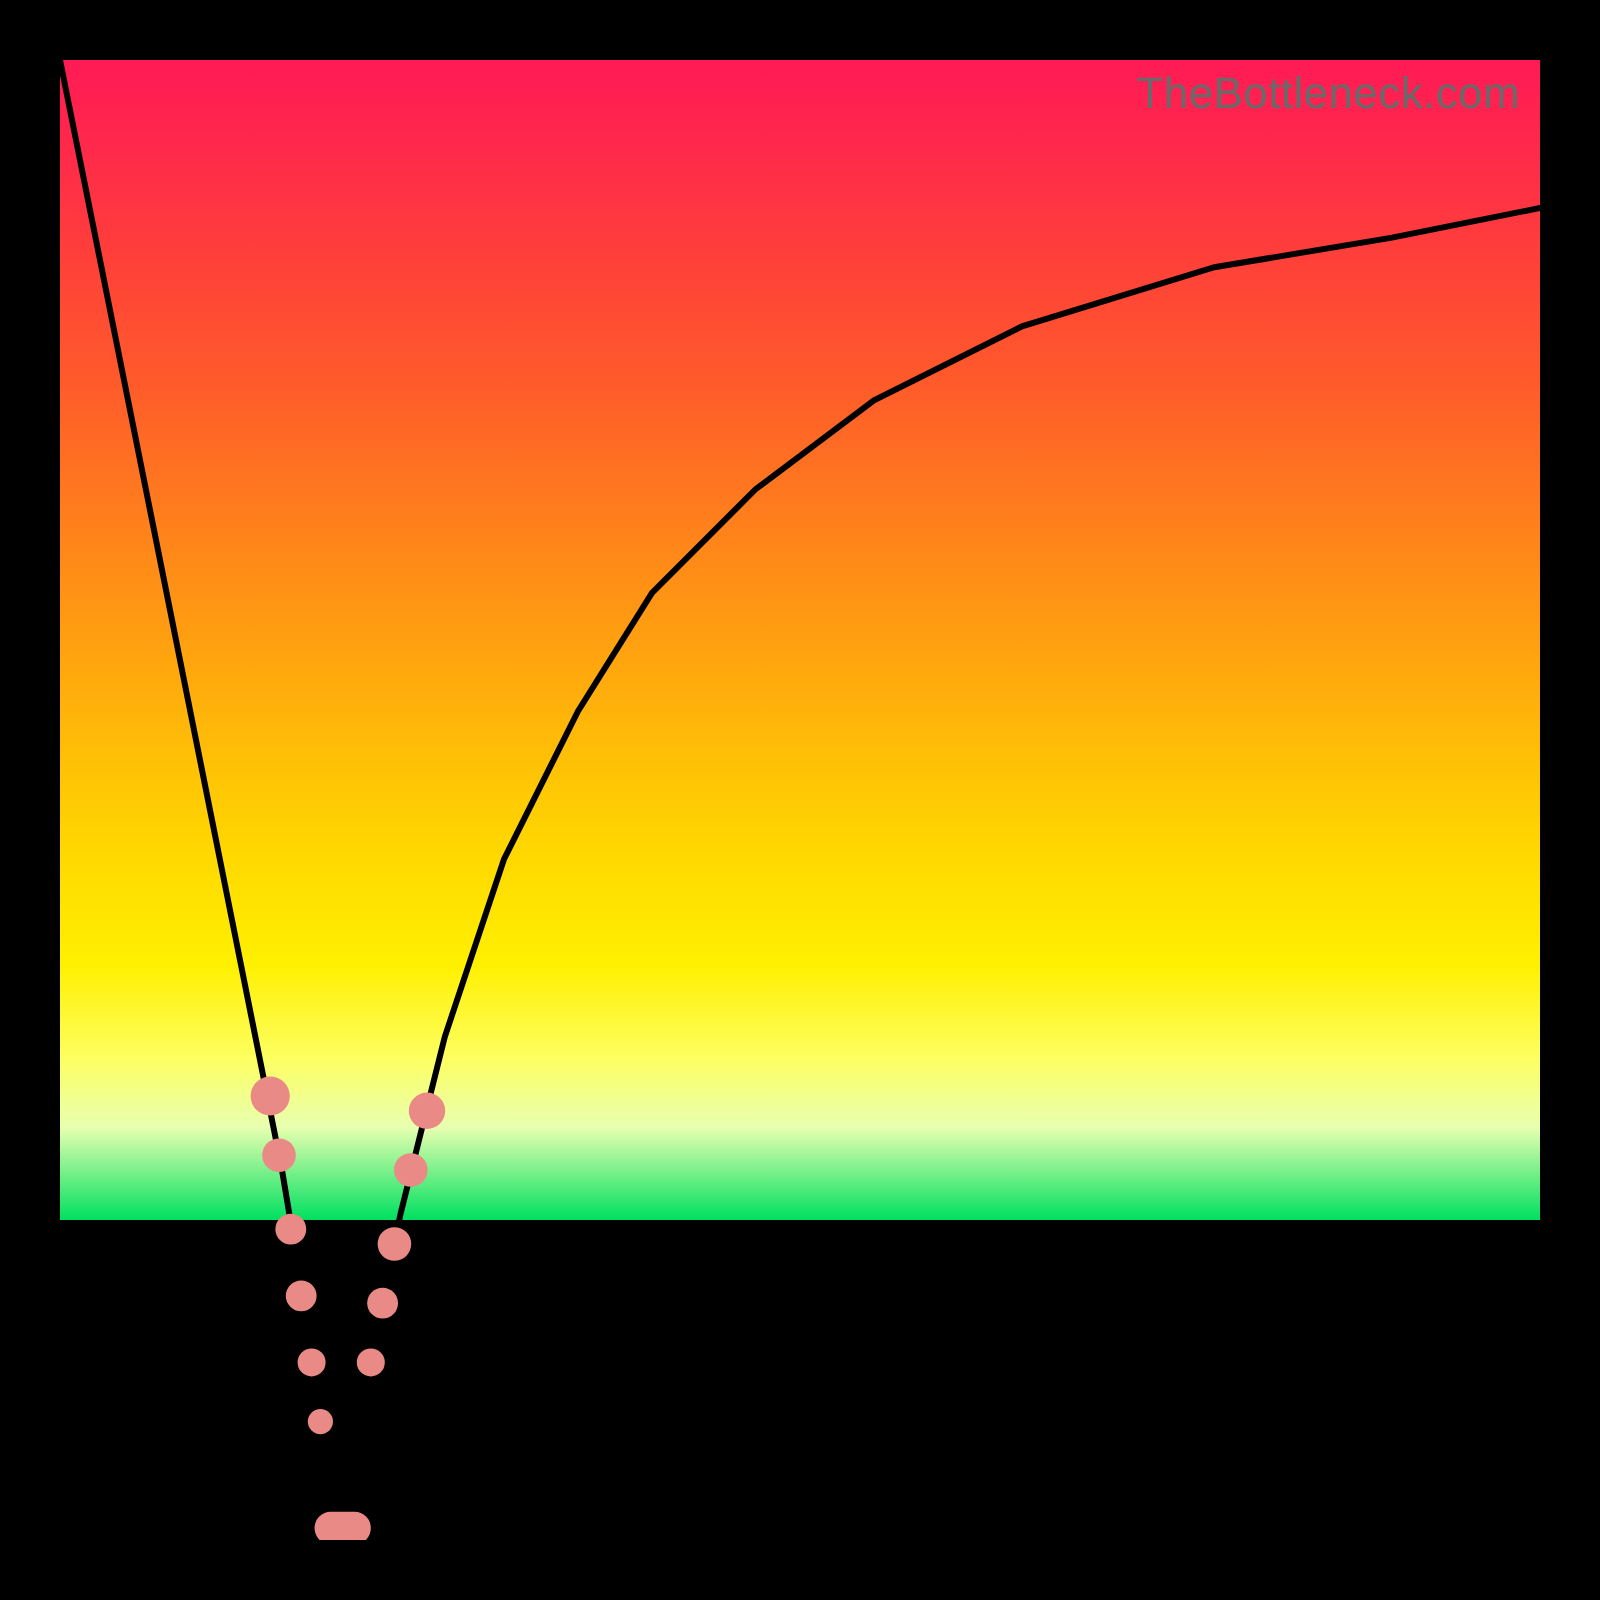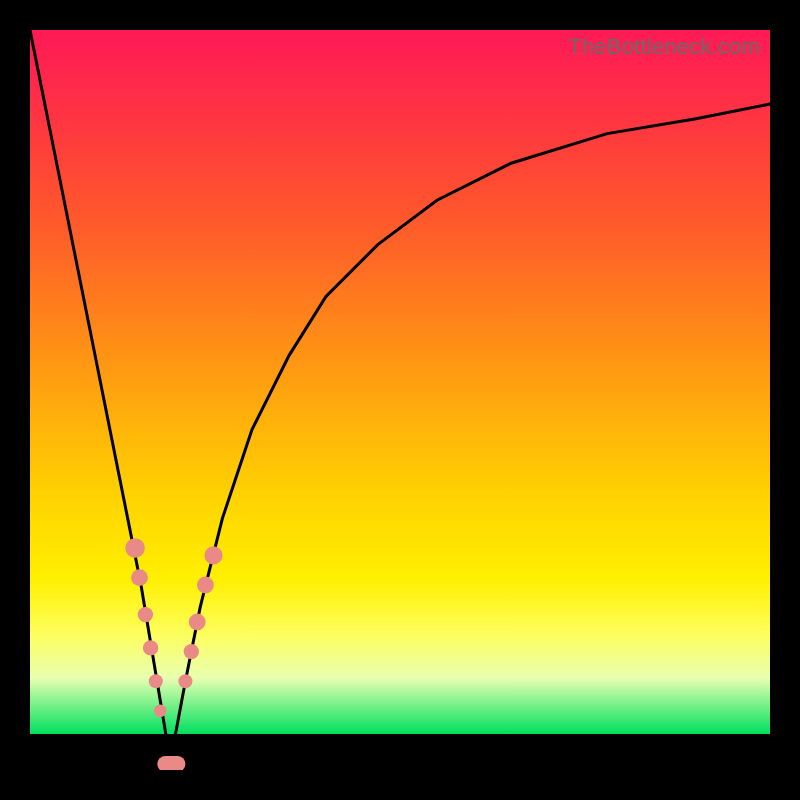--- a/index.html
+++ b/index.html
@@ -15,21 +15,21 @@
     position: relative;
     width: 800px;
     height: 800px;
     background: #000;
   }
   .plot-area {
     position: absolute;
     left: 30px;
     top: 30px;
     width: 740px;
-    height: 704px;
+    height: 580px;
     background: linear-gradient(to bottom,
       #ff1a55 0%,
       #ff2a4a 8%,
       #ff4238 18%,
       #ff5b2a 28%,
       #ff7a1e 38%,
       #ff9912 48%,
       #ffb908 58%,
       #ffd700 68%,
       #fff000 78%,

